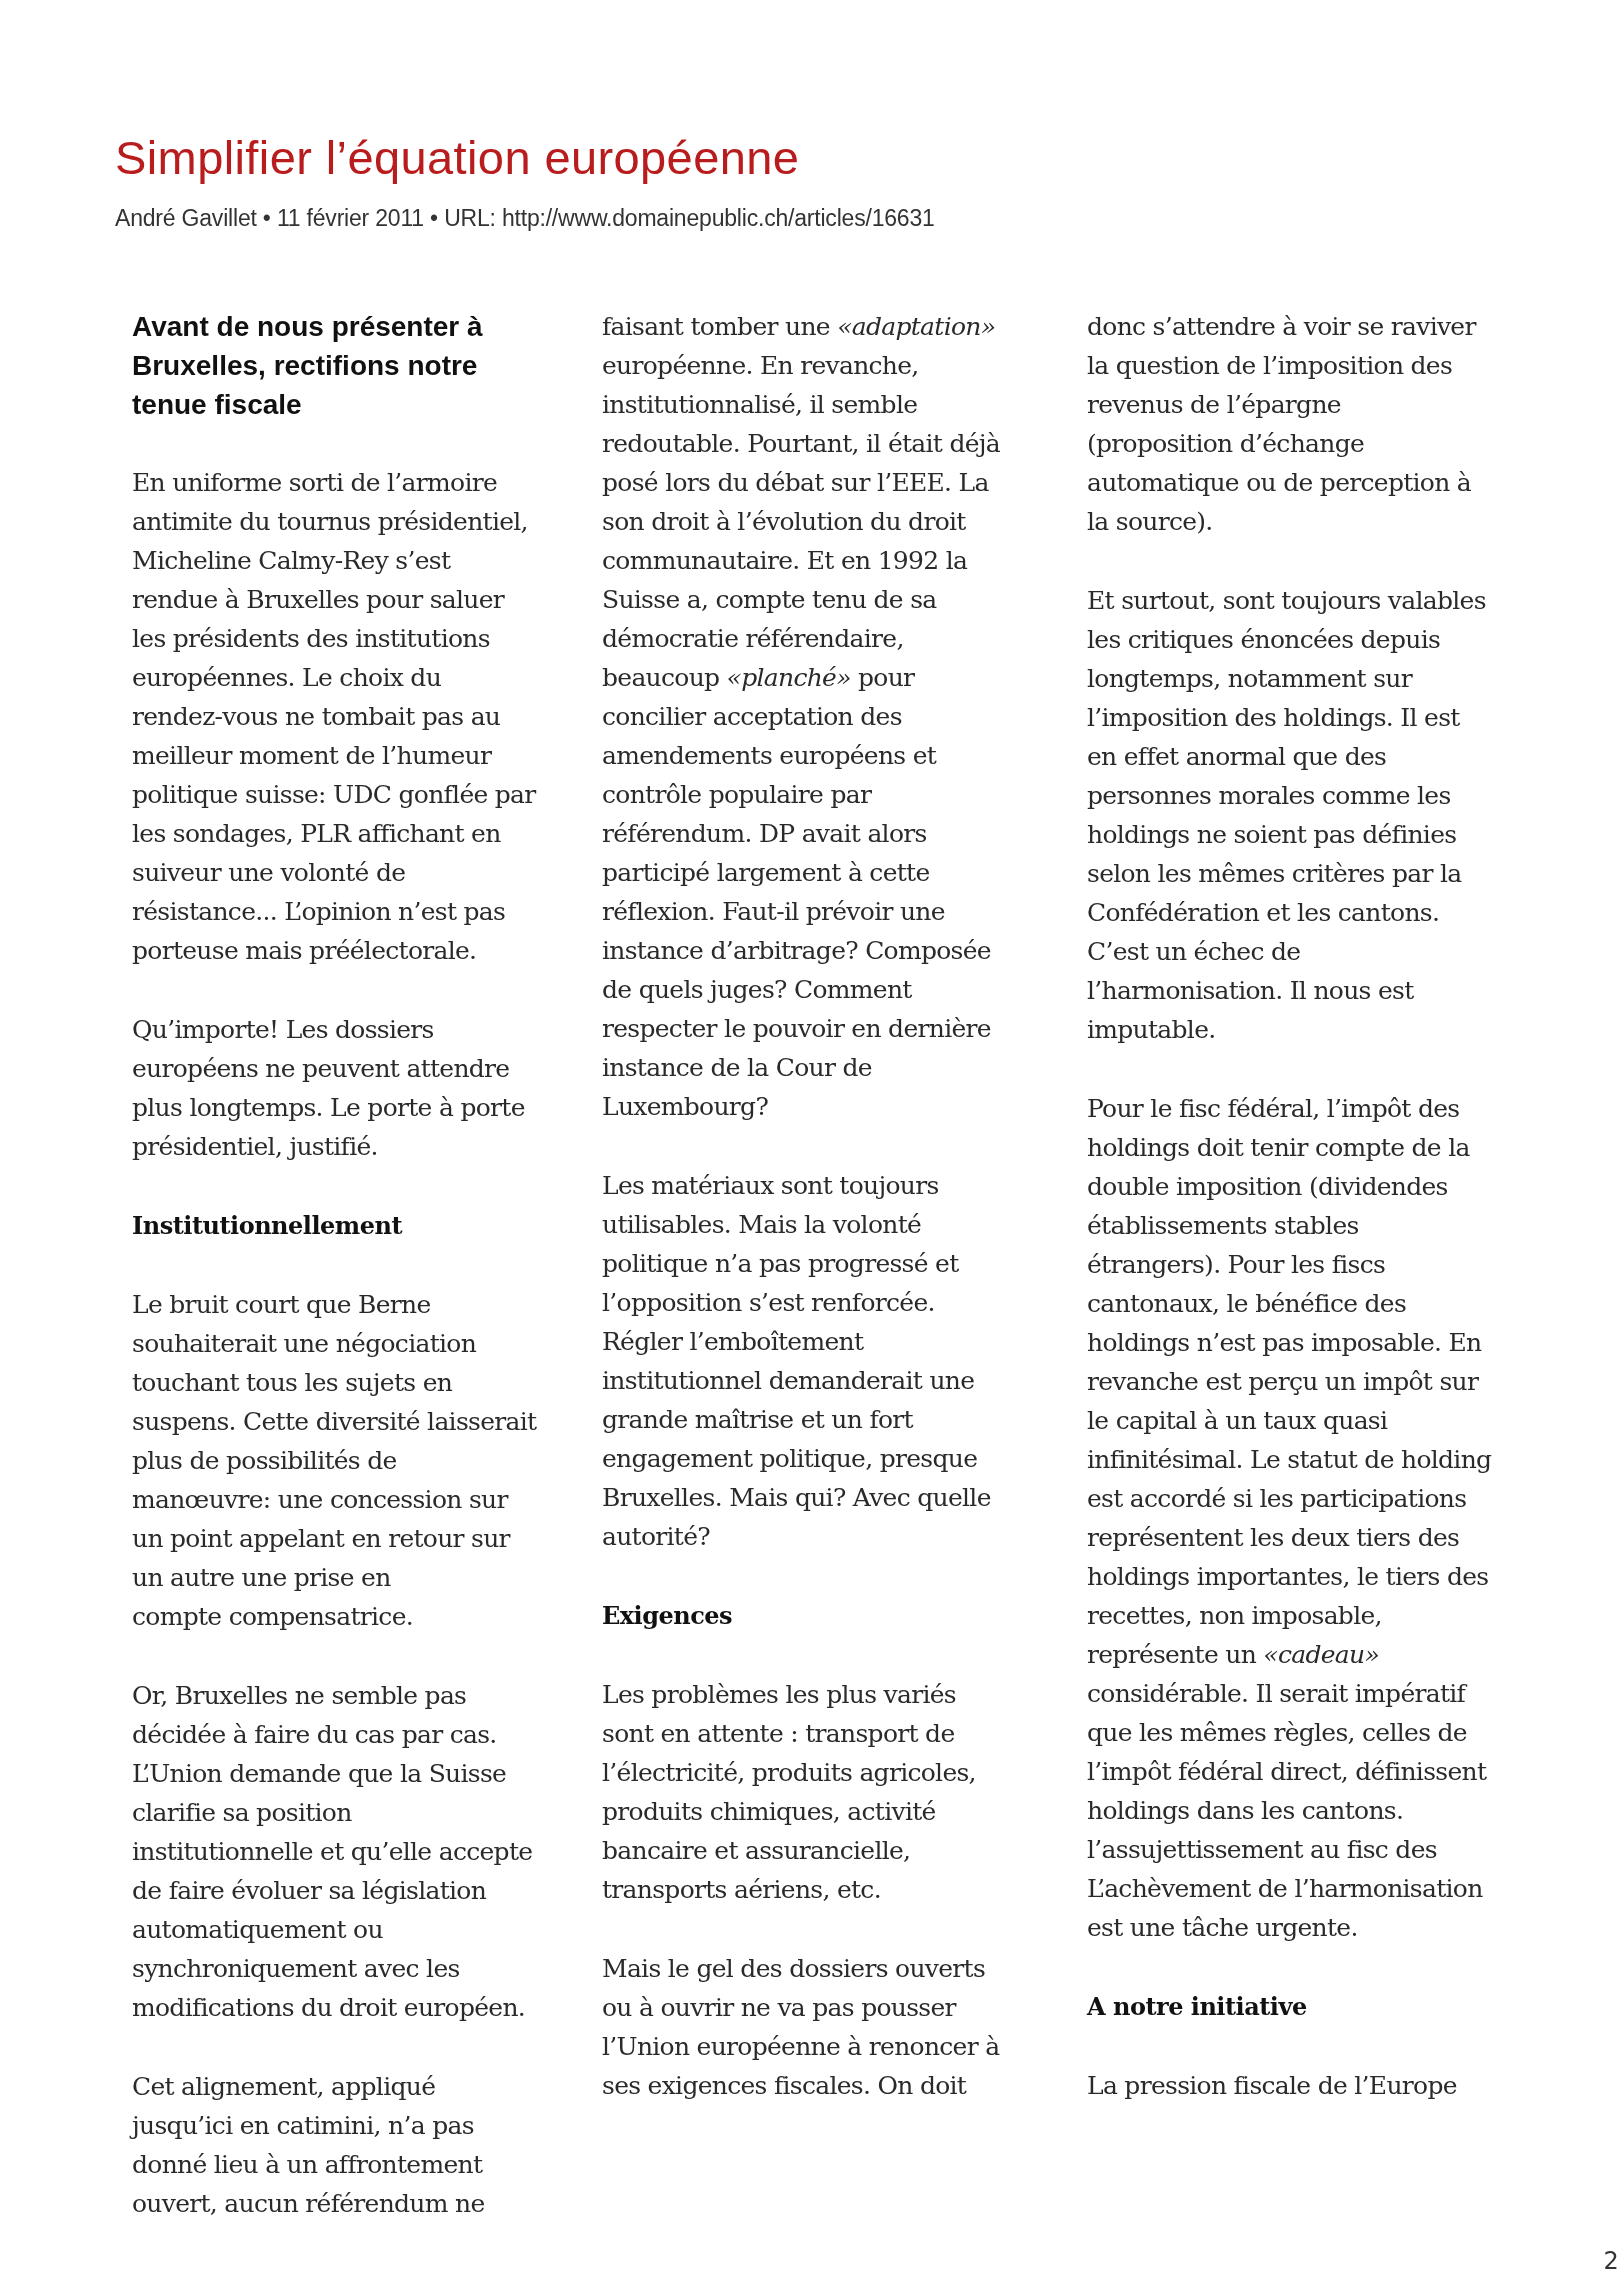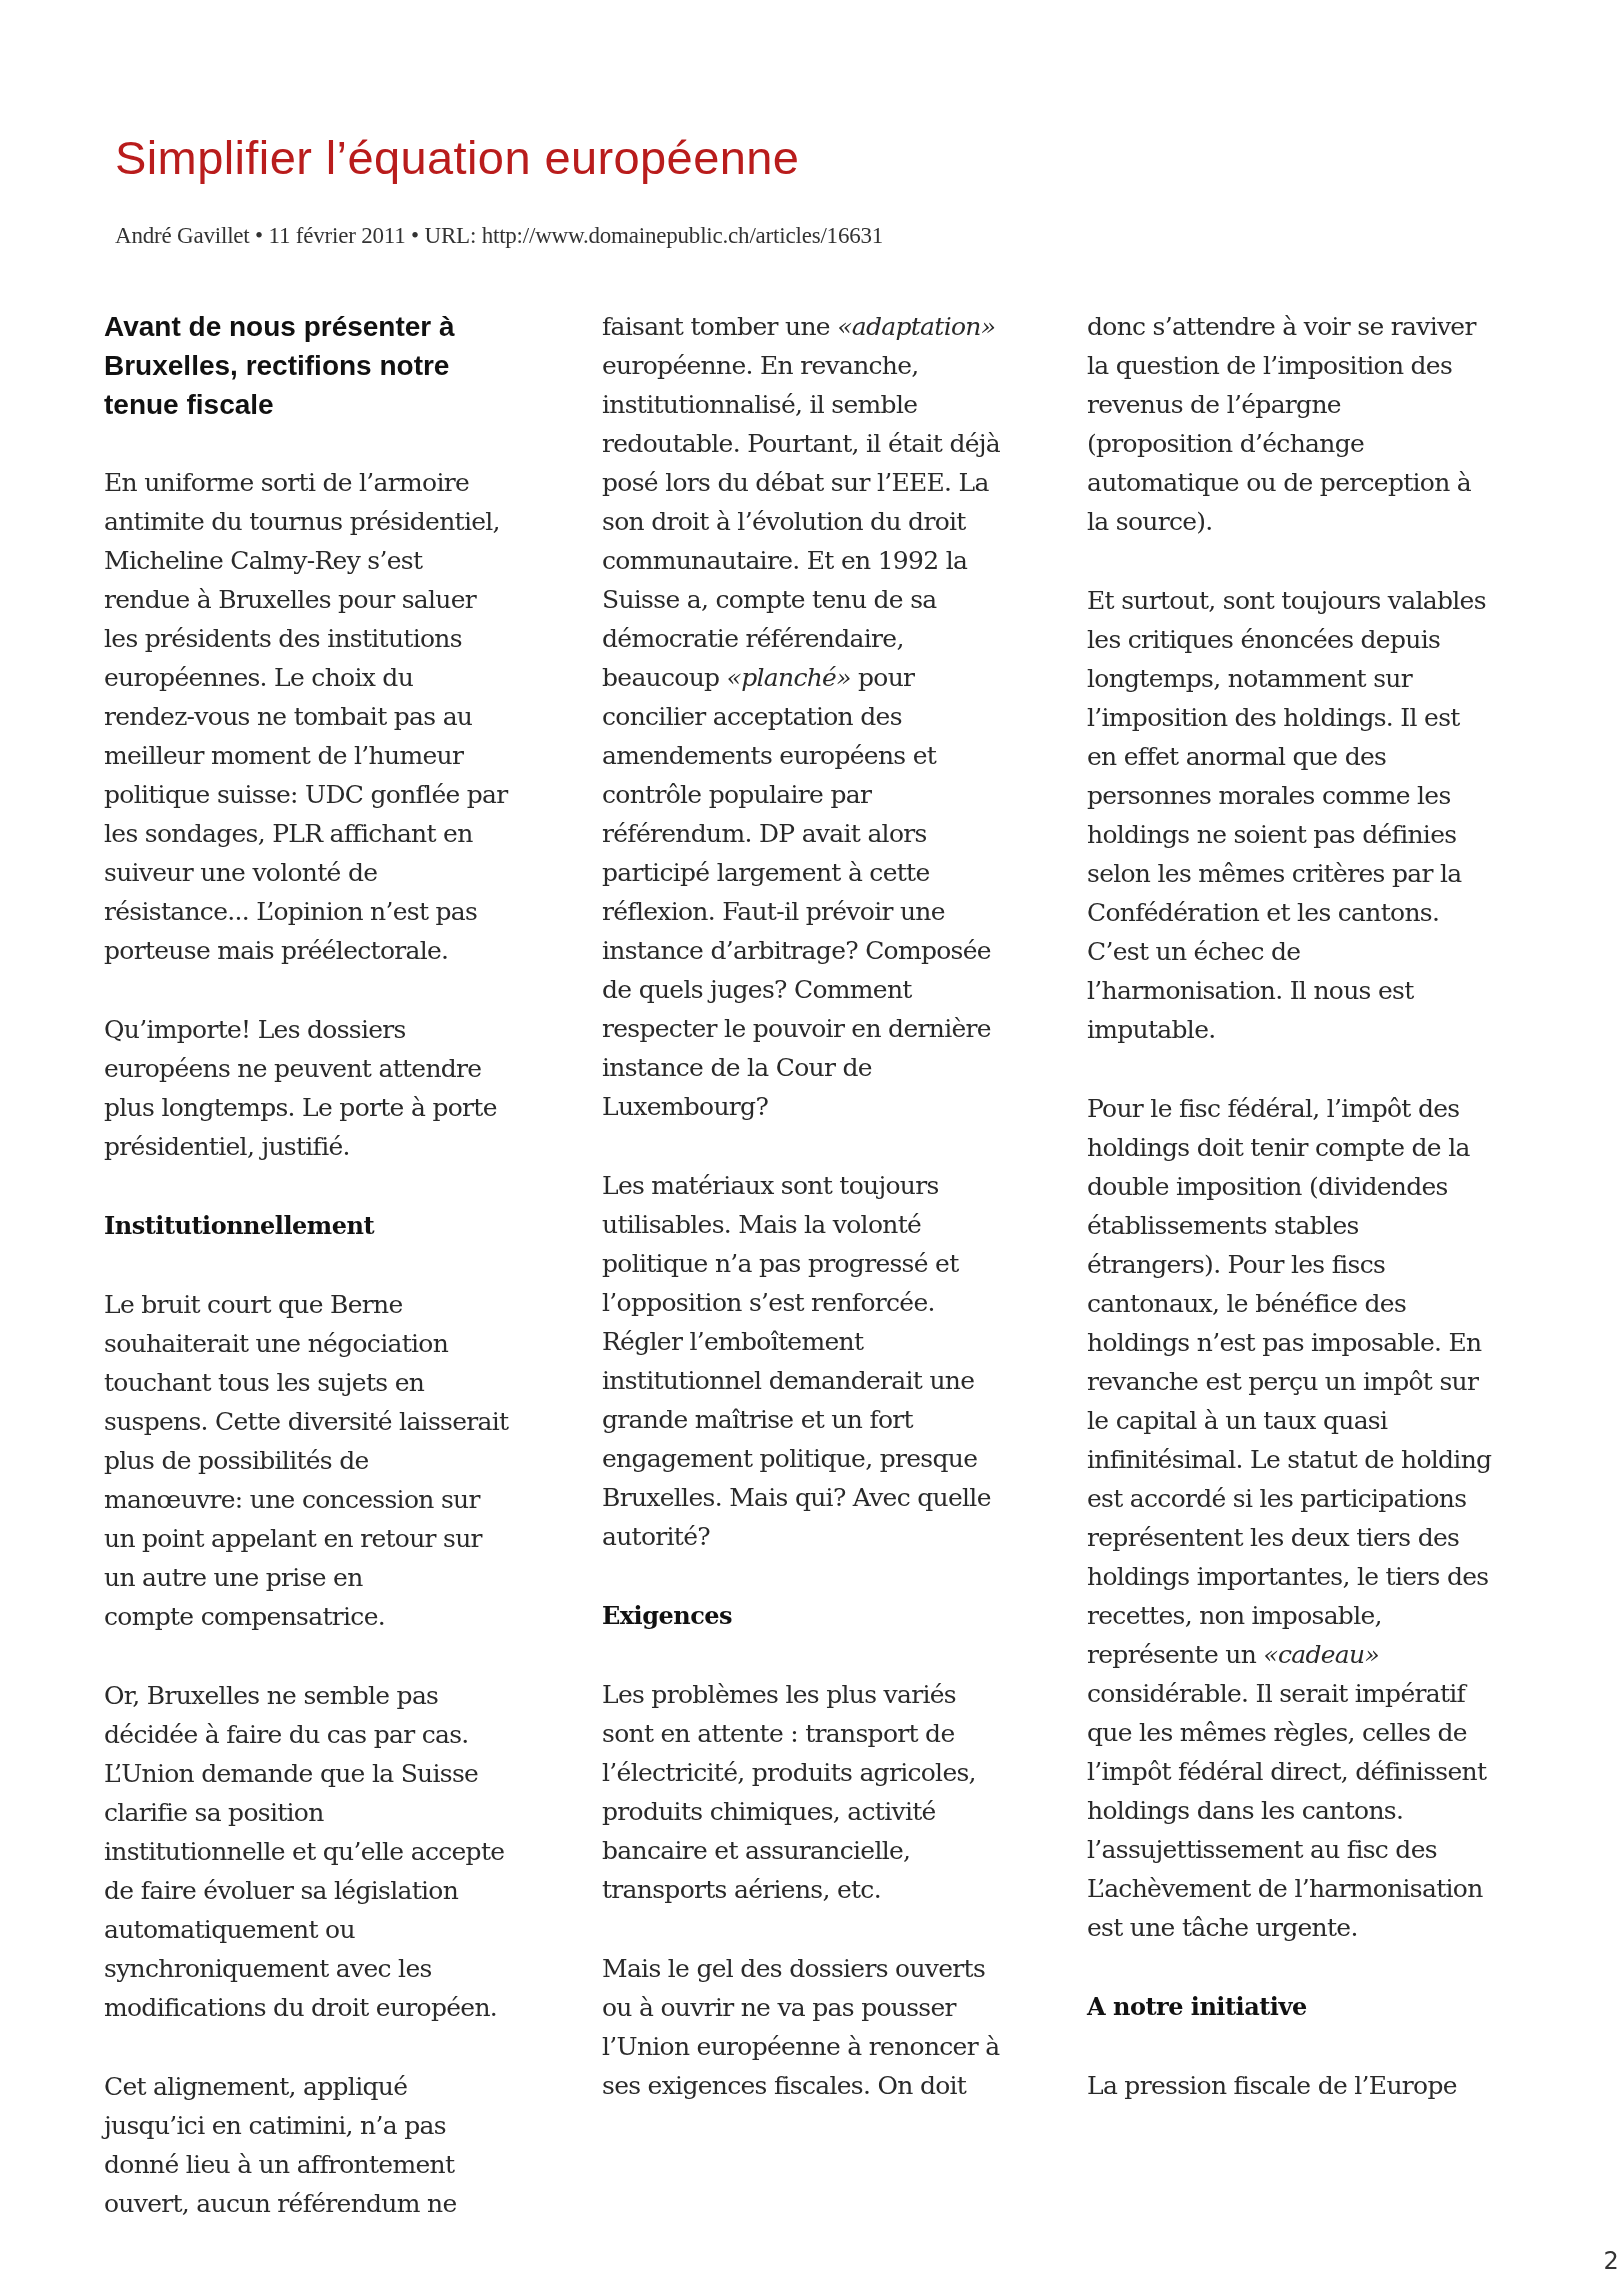--- a/index.html
+++ b/index.html
@@ -4,28 +4,28 @@
   <style>
     html, body { margin: 0; padding: 0; background: #ffffff; }
     body { width: 1622px; height: 2295px; position: relative; overflow: hidden; color: #222; }
     .title {
       position: absolute; left: 115px; top: 130px;
       font-family: "Liberation Sans", sans-serif;
       font-size: 47px; color: #b91c1c; font-weight: normal; letter-spacing: 0.4px;
       margin: 0; white-space: nowrap;
     }
     .byline {
-      position: absolute; left: 115px; top: 223px;
-      font-family: Liberation Serif, serif;
+      position: absolute; left: 115px; top: 205px;
+      font-family: Liberation Sans, sans-serif;
       font-size: 23px; color: #333; white-space: nowrap; letter-spacing: -0.2px;
     }
     .col {
       position: absolute; top: 307px; width: 454px;
     }
-    .col1 { left: 104px; }
+    .col1 { left: 132px; }
     .col2 { left: 602px; }
     .col3 { left: 1087px; }
     .lead {
       font-family: "Liberation Sans", sans-serif; font-weight: bold;
       font-size: 28px; line-height: 39px; color: #111; margin: 0 0 39px 0;
     }
     .para {
       font-family: "DejaVu Serif", serif; font-size: 25px; line-height: 39px;
       color: #2a2a2a; margin: 0 0 40px 0; letter-spacing: -0.7px;
     }

